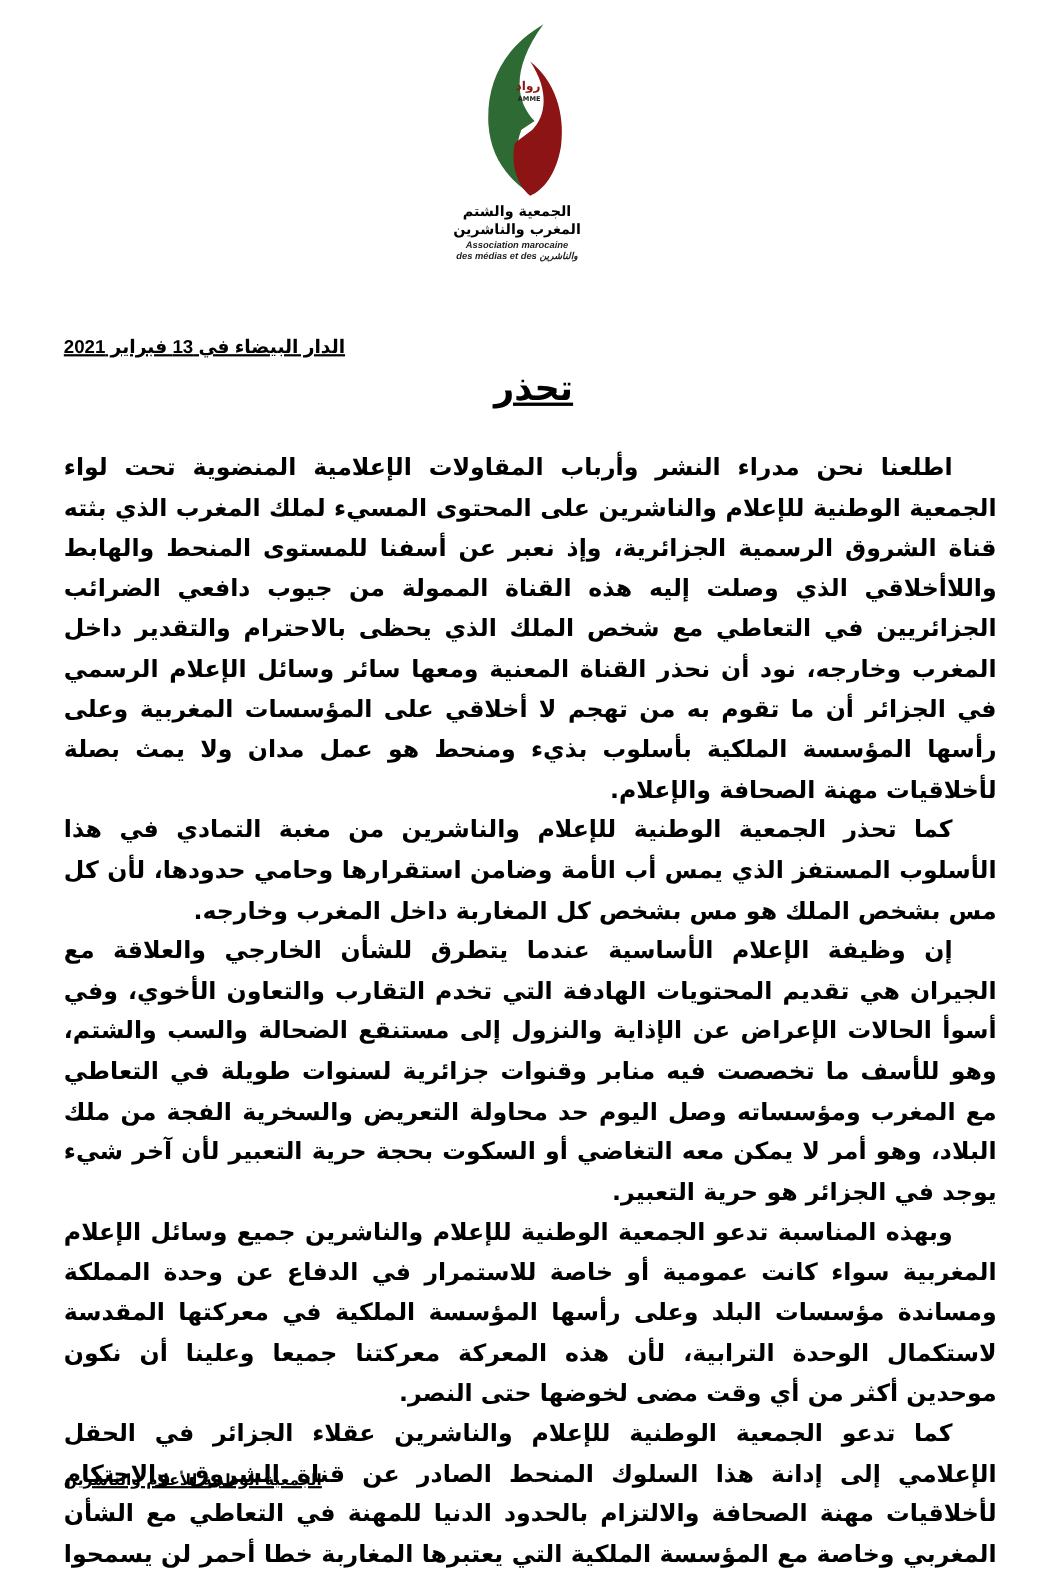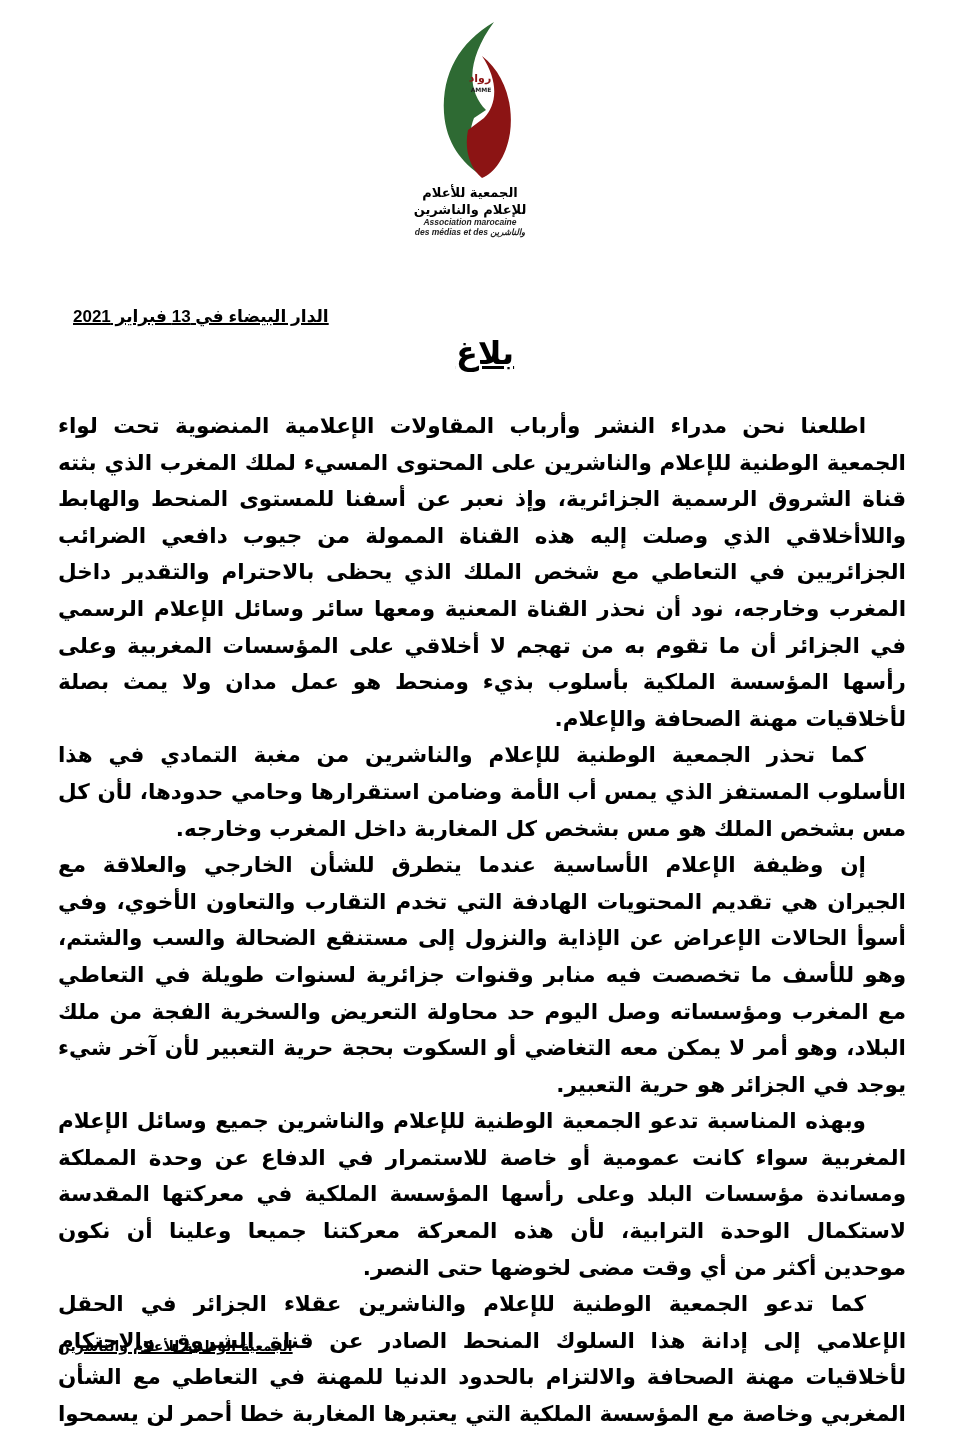--- a/index.html
+++ b/index.html
@@ -17,21 +17,21 @@
       font-weight: bold; font-size: 13px; line-height: 15px; direction: rtl;
       font-family: "DejaVu Sans", sans-serif;
       margin-top: 2px;
     }
     .logo-fr {
       font-weight: bold; font-size: 8.5px; line-height: 10px; color: #222;
       font-family: "Liberation Sans", sans-serif;
       font-style: italic;
     }
     .dateline {
-      position: absolute; left: 73px; top: 306px;
+      position: absolute; left: 58px; top: 306px;
       direction: rtl; font-weight: bold; font-size: 17px;
       text-decoration: underline; text-decoration-thickness: 2px;
       font-family: "Liberation Sans", "DejaVu Sans", sans-serif;
       white-space: nowrap;
     }
     .title {
       position: absolute; left: 430px; top: 334px; width: 110px;
       text-align: center; direction: rtl;
       font-weight: bold; font-size: 32px;
       text-decoration: underline; text-decoration-thickness: 3px;
@@ -60,29 +60,29 @@
   <svg width="92" height="165" viewBox="0 0 92 165">
 
     <path d="M70 4 C35 25 18 55 20 95 C22 125 38 145 58 158 C48 140 42 120 50 100 L62 92 C45 75 40 45 70 4 Z" fill="#2e6a33"></path>
 
     <path d="M58 38 C80 55 90 85 86 115 C82 140 70 155 58 160 C46 150 40 132 44 112 L60 100 C72 88 76 65 58 38 Z" fill="#8c1414"></path>
 
     <path d="M62 10 C48 40 48 70 66 92 L50 102 C36 80 40 45 62 10 Z" fill="#ffffff" opacity="0.0"></path>
     <text x="56" y="64" font-size="11" font-weight="bold" fill="#8c1414" text-anchor="middle" font-family="DejaVu Sans, sans-serif">رواد</text>
     <text x="57" y="74" font-size="6" font-weight="bold" fill="#222" text-anchor="middle" font-family="DejaVu Sans, sans-serif">AMME</text>
   </svg>
-  <div class="logo-ar">الجمعية للأعلام</div>
-  <div class="logo-ar">للإعلام والناشرين</div>
+  <div class="logo-ar">الجمعية والشتم</div>
+  <div class="logo-ar">المغرب والناشرين</div>
   <div class="logo-fr">Association marocaine</div>
   <div class="logo-fr">des médias et des والناشرين</div>
 </div>
 
 <div class="dateline">الدار البيضاء في 13 فبراير 2021</div>
 
-<div class="title">بلاغ</div>
+<div class="title">تحذر</div>
 
 <div class="body-text">
   <p>اطلعنا نحن مدراء النشر وأرباب المقاولات الإعلامية المنضوية تحت لواء الجمعية الوطنية للإعلام والناشرين على المحتوى المسيء لملك المغرب الذي بثته قناة الشروق الرسمية الجزائرية، وإذ نعبر عن أسفنا للمستوى المنحط والهابط واللاأخلاقي الذي وصلت إليه هذه القناة الممولة من جيوب دافعي الضرائب الجزائريين في التعاطي مع شخص الملك الذي يحظى بالاحترام والتقدير داخل المغرب وخارجه، نود أن نحذر القناة المعنية ومعها سائر وسائل الإعلام الرسمي في الجزائر أن ما تقوم به من تهجم لا أخلاقي على المؤسسات المغربية وعلى رأسها المؤسسة الملكية بأسلوب بذيء ومنحط هو عمل مدان ولا يمث بصلة لأخلاقيات مهنة الصحافة والإعلام.</p>
   <p>كما تحذر الجمعية الوطنية للإعلام والناشرين من مغبة التمادي في هذا الأسلوب المستفز الذي يمس أب الأمة وضامن استقرارها وحامي حدودها، لأن كل مس بشخص الملك هو مس بشخص كل المغاربة داخل المغرب وخارجه.</p>
   <p>إن وظيفة الإعلام الأساسية عندما يتطرق للشأن الخارجي والعلاقة مع الجيران هي تقديم المحتويات الهادفة التي تخدم التقارب والتعاون الأخوي، وفي أسوأ الحالات الإعراض عن الإذاية والنزول إلى مستنقع الضحالة والسب والشتم، وهو للأسف ما تخصصت فيه منابر وقنوات جزائرية لسنوات طويلة في التعاطي مع المغرب ومؤسساته وصل اليوم حد محاولة التعريض والسخرية الفجة من ملك البلاد، وهو أمر لا يمكن معه التغاضي أو السكوت بحجة حرية التعبير لأن آخر شيء يوجد في الجزائر هو حرية التعبير.</p>
   <p>وبهذه المناسبة تدعو الجمعية الوطنية للإعلام والناشرين جميع وسائل الإعلام المغربية سواء كانت عمومية أو خاصة للاستمرار في الدفاع عن وحدة المملكة ومساندة مؤسسات البلد وعلى رأسها المؤسسة الملكية في معركتها المقدسة لاستكمال الوحدة الترابية، لأن هذه المعركة معركتنا جميعا وعلينا أن نكون موحدين أكثر من أي وقت مضى لخوضها حتى النصر.</p>
   <p>كما تدعو الجمعية الوطنية للإعلام والناشرين عقلاء الجزائر في الحقل الإعلامي إلى إدانة هذا السلوك المنحط الصادر عن قناة الشروق والاحتكام لأخلاقيات مهنة الصحافة والالتزام بالحدود الدنيا للمهنة في التعاطي مع الشأن المغربي وخاصة مع المؤسسة الملكية التي يعتبرها المغاربة خطا أحمر لن يسمحوا بتجاوزه.</p>
 </div>
 
 <div class="signature">الجمعية الوطنية للأعلام والناشرين</div>

